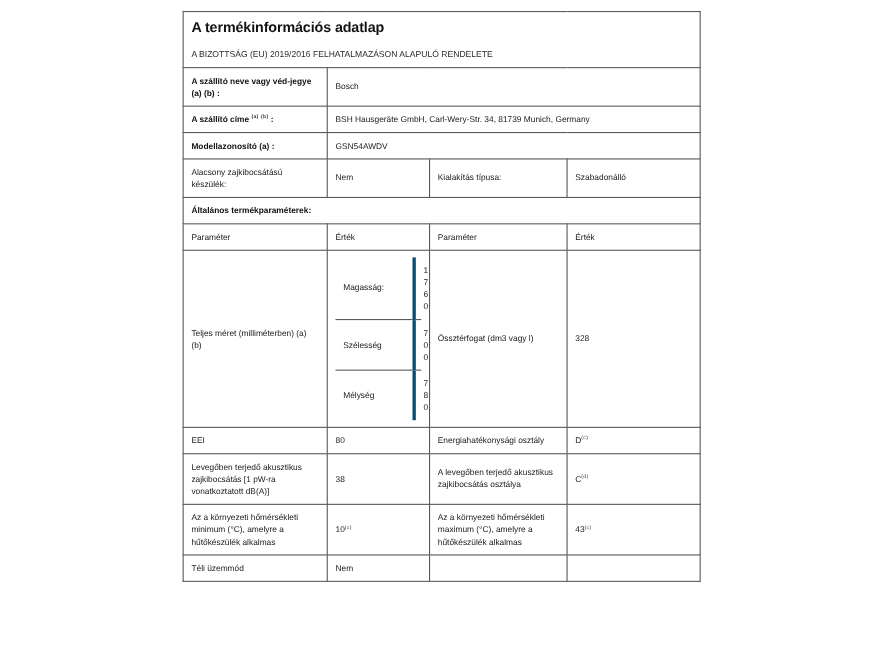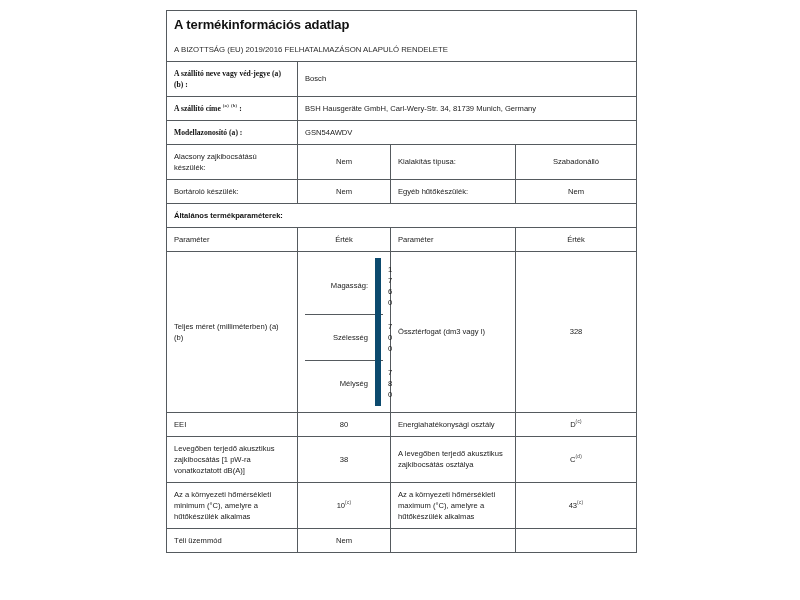--- a/index.html
+++ b/index.html
@@ -56,23 +56,23 @@
     color: #111;
   }
   .doc-subtitle {
     font-size: 7.8px;
     line-height: 1.3;
     margin: 0;
     color: #2b2b2b;
   }
 
   
-  .lbl { font-weight: bold; color: #111; font-family: Liberation Serif, serif; }
+  .lbl { font-weight: bold; color: #111; }
   .plain { font-weight: normal; }
-  .ctr { text-align: center; }
+  .ctr { text-align: left; }
   .lft { text-align: left; margin-left: 32px; }
   .section-head { font-weight: bold; color: #111; }
   sup.mk {
     font-size: 4.6px;
     vertical-align: super;
     line-height: 0;
     letter-spacing: 0.3px;
     color: #333;
   }
 
@@ -86,22 +86,22 @@
   table.dims td {
     border: none;
     border-bottom: 1px solid #555a5e;
     padding: 6px 7px;
     font-size: 7.6px;
     line-height: 1.45;
   }
   table.dims tr:last-child td { border-bottom: none; }
   table.dims td.dk {
     width: 56px;
-    border-right: 6px solid #0c4a6e;
-    text-align: right;
+    border-right: 3px solid #0c4a6e;
+    text-align: left;
   }
   table.dims td.dv { text-align: right; }
 </style>
 </head>
 <body>
 
 <div id="sheet">
   <table class="fiche">
     <colgroup>
       <col class="c1">
@@ -139,26 +139,20 @@
       </tr>
 
 
       <tr>
         <td>Alacsony zajkibocsátású készülék:</td>
         <td class="ctr">Nem</td>
         <td>Kialakítás típusa:</td>
         <td class="ctr">Szabadonálló</td>
       </tr>
 
-      <tr>
-        <td>Bortároló készülék:</td>
-        <td class="ctr">Nem</td>
-        <td>Egyéb hűtőkészülék:</td>
-        <td class="ctr">Nem</td>
-      </tr>
 
       <tr>
         <td class="section-head" colspan="4">Általános termékparaméterek:</td>
       </tr>
 
       <tr>
         <td>Paraméter</td>
         <td class="ctr">Érték</td>
         <td>Paraméter</td>
         <td class="ctr">Érték</td>

